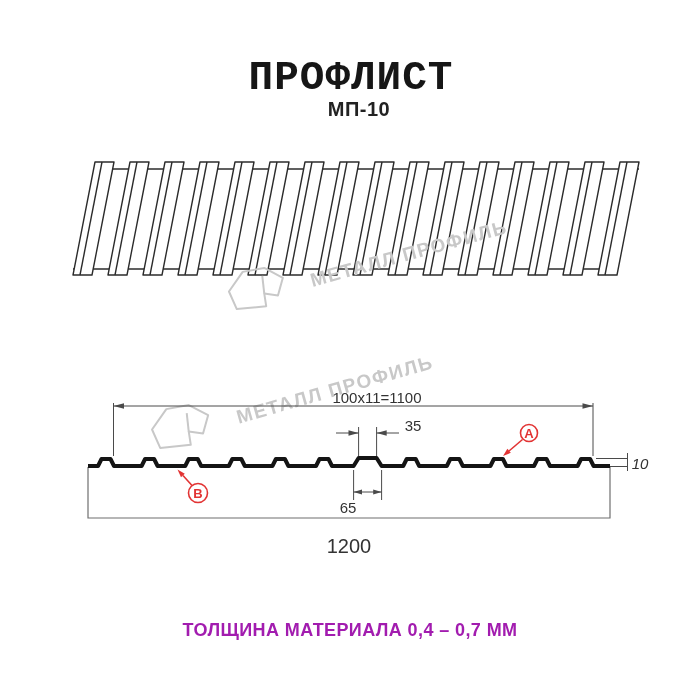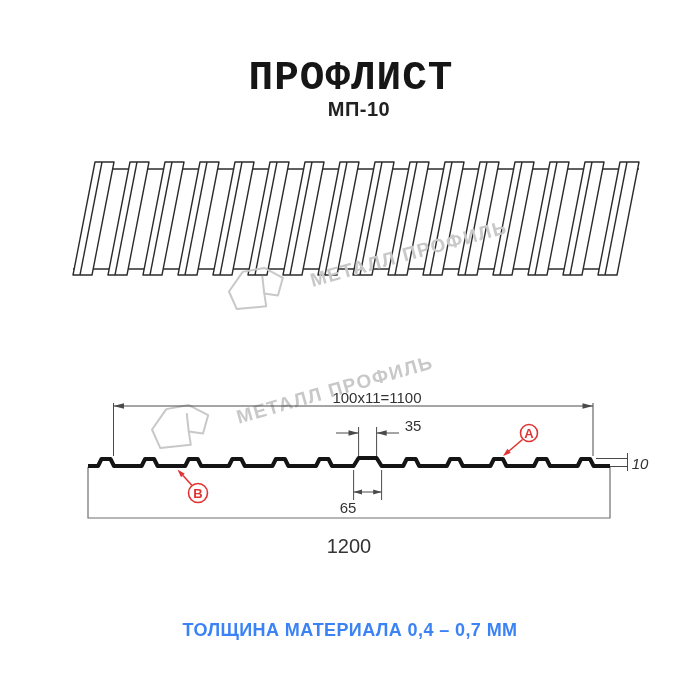--- a/index.html
+++ b/index.html
@@ -9,21 +9,21 @@
   }
   .abs{position:absolute;}
   .ctr{transform:translate(-50%,-50%);white-space:nowrap;}
   .title{
     font-size:41px;font-weight:800;letter-spacing:1px;color:#161616;font-family:Liberation Mono, monospace;
   }
   .subtitle{
     font-size:20px;font-weight:600;letter-spacing:.5px;color:#222;
   }
   .footer-text{
-    font-size:18px;font-weight:600;letter-spacing:.4px;color:#3b82f6;
+    font-size:18px;font-weight:600;letter-spacing:.4px;color:#a21caf;
   }
   .dim{
     font-size:15px;color:#333;
   }
   .dim-big{font-size:20px;}
   .marker-letter{
     font-size:13px;font-weight:700;color:#e23333;
   }
   .wm-text{
     font-size:19px;font-weight:700;letter-spacing:1.5px;color:#c8c8c8;

